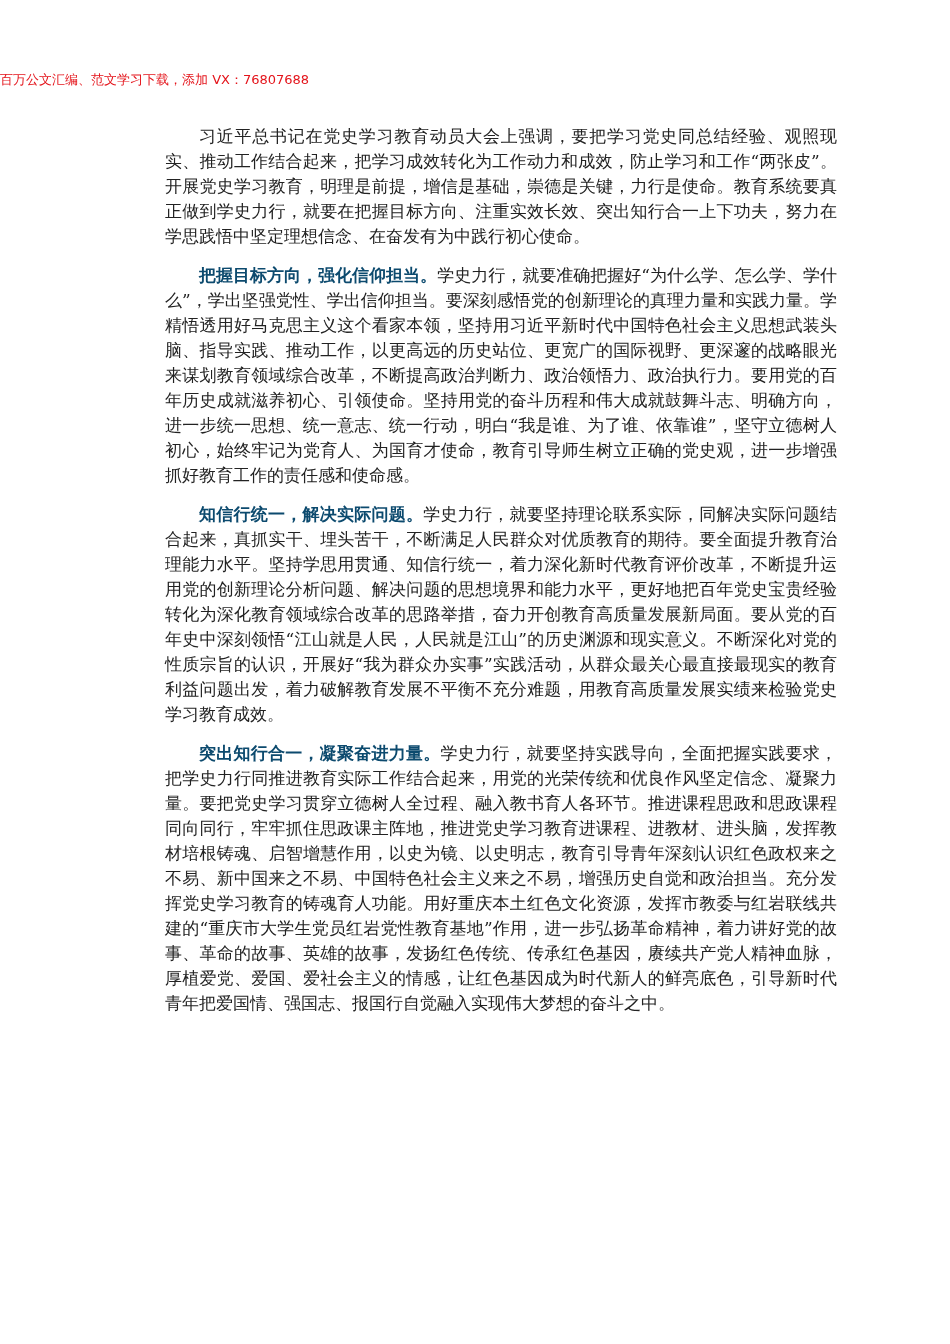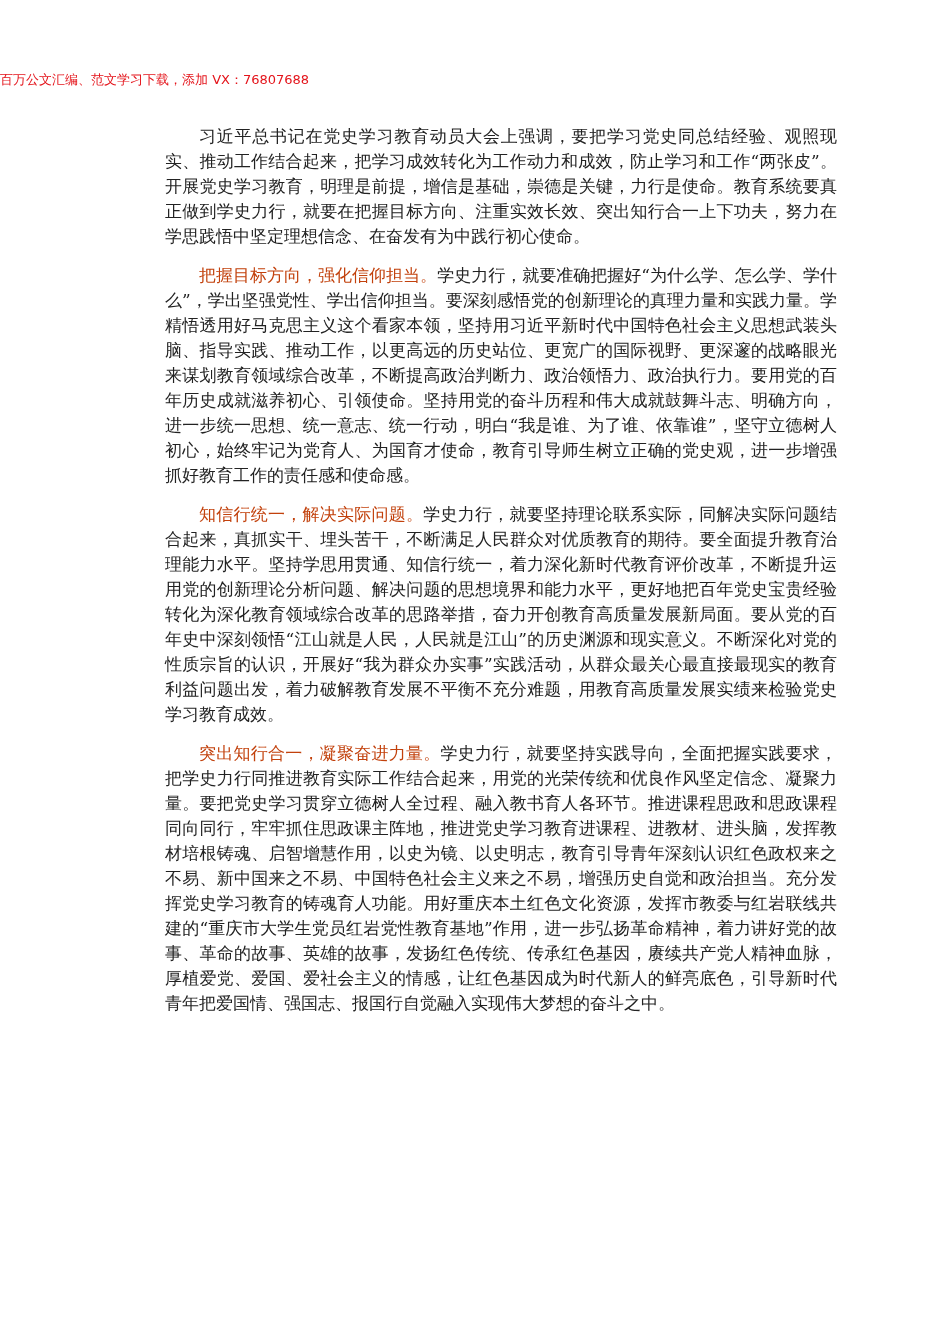--- a/index.html
+++ b/index.html
@@ -10,21 +10,21 @@
     font-size: 13px; color: #e4141b; letter-spacing: 0px; line-height: 28px;
   }
   .content {
     position: absolute; top: 124px; left: 145px; width: 672px;
     font-family: "DejaVu Serif", "Liberation Serif", serif;
     font-size: 17px; line-height: 25px; color: #222222;
     text-align: justify;
     margin-left: 20px;
   }
   .para { margin: 0 0 14px 0; text-indent: 2em; }
-  .para b { font-weight: normal; font-family: "DejaVu Sans", "Liberation Sans", sans-serif; color: #c2410c; }
+  .para b { font-weight: bold; font-family: "DejaVu Sans", "Liberation Sans", sans-serif; color: #0c4a6e; }
 </style>
 </head>
 <body>
 
 <div class="header">百万公文汇编、范文学习下载，添加 VX：76807688</div>
 
 <div class="content">
   <p class="para"><b></b><span>习近平总书记在党史学习教育动员大会上强调，要把学习党史同总结经验、观照现实、推动工作结合起来，把学习成效转化为工作动力和成效，防止学习和工作“两张皮”。开展党史学习教育，明理是前提，增信是基础，崇德是关键，力行是使命。教育系统要真正做到学史力行，就要在把握目标方向、注重实效长效、突出知行合一上下功夫，努力在学思践悟中坚定理想信念、在奋发有为中践行初心使命。</span></p>
   <p class="para"><b>把握目标方向，强化信仰担当。</b><span>学史力行，就要准确把握好“为什么学、怎么学、学什么”，学出坚强党性、学出信仰担当。要深刻感悟党的创新理论的真理力量和实践力量。学精悟透用好马克思主义这个看家本领，坚持用习近平新时代中国特色社会主义思想武装头脑、指导实践、推动工作，以更高远的历史站位、更宽广的国际视野、更深邃的战略眼光来谋划教育领域综合改革，不断提高政治判断力、政治领悟力、政治执行力。要用党的百年历史成就滋养初心、引领使命。坚持用党的奋斗历程和伟大成就鼓舞斗志、明确方向，进一步统一思想、统一意志、统一行动，明白“我是谁、为了谁、依靠谁”，坚守立德树人初心，始终牢记为党育人、为国育才使命，教育引导师生树立正确的党史观，进一步增强抓好教育工作的责任感和使命感。</span></p>
   <p class="para"><b>知信行统一，解决实际问题。</b><span>学史力行，就要坚持理论联系实际，同解决实际问题结合起来，真抓实干、埋头苦干，不断满足人民群众对优质教育的期待。要全面提升教育治理能力水平。坚持学思用贯通、知信行统一，着力深化新时代教育评价改革，不断提升运用党的创新理论分析问题、解决问题的思想境界和能力水平，更好地把百年党史宝贵经验转化为深化教育领域综合改革的思路举措，奋力开创教育高质量发展新局面。要从党的百年史中深刻领悟“江山就是人民，人民就是江山”的历史渊源和现实意义。不断深化对党的性质宗旨的认识，开展好“我为群众办实事”实践活动，从群众最关心最直接最现实的教育利益问题出发，着力破解教育发展不平衡不充分难题，用教育高质量发展实绩来检验党史学习教育成效。</span></p>

